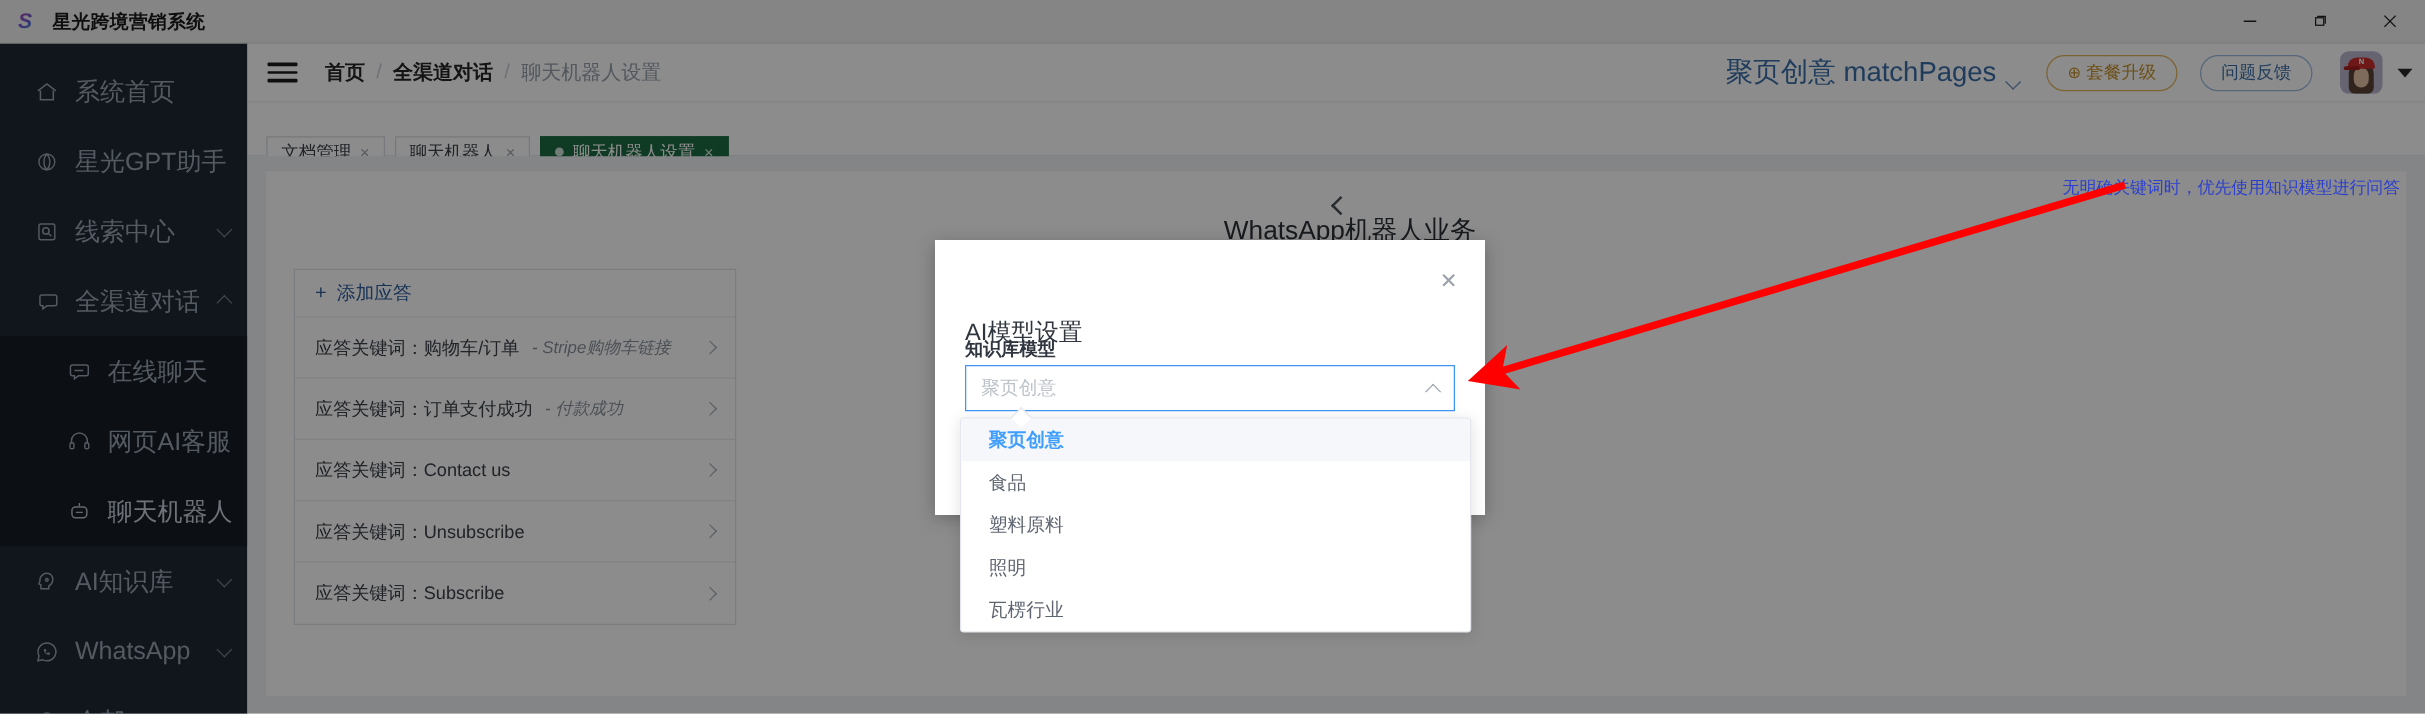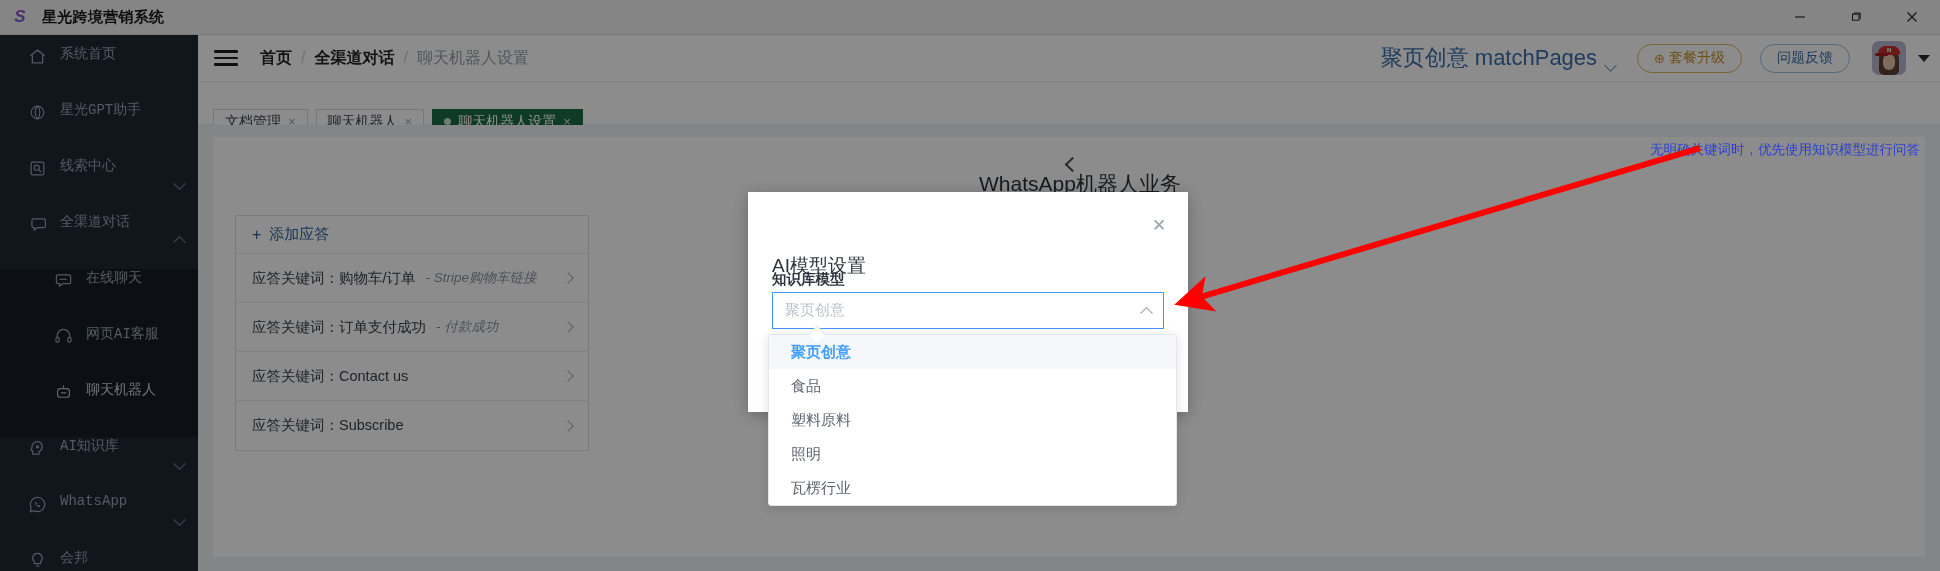--- a/index.html
+++ b/index.html
@@ -32,24 +32,23 @@
     color: #222; font-size: 15px;
   }
 
   
   .sidebar {
     position: absolute; left: 0; top: 35px; width: 198px; height: 536px;
     background: #1f2733;
     padding-top: 10px;
   }
   .side-item {
-    height: 56px; display: flex; align-items: flex-start;
-    padding-left: 26px; color: #9aa4b2; font-size: 14px;
+    height: 56px; display: flex; align-items: center;
+    padding-left: 26px; color: #9aa4b2; font-size: 20px;
     position: relative;
-    font-family: Liberation Mono, monospace;
   }
   .side-item .ico {
     width: 22px; height: 22px; margin-right: 12px;
     display: inline-flex; align-items: center; justify-content: center;
     flex: 0 0 22px;
   }
   .side-item .ico svg { width: 19px; height: 19px; display:block; }
   .side-item .label { white-space: nowrap; }
   .side-item .chev {
     position: absolute; right: 14px; top: 50%; transform: translateY(-50%);
@@ -405,20 +404,25 @@
             <span class="kw">应答关键词：订单支付成功</span>
             <span class="sub">- 付款成功</span>
             <span class="rchev"></span>
           </div>
           <div class="lrow">
             <span class="kw">应答关键词：Contact us</span>
             <span class="sub"></span>
             <span class="rchev"></span>
           </div>
           <div class="lrow">
+            <span class="kw">应答关键词：Unsubscribe</span>
+            <span class="sub"></span>
+            <span class="rchev"></span>
+          </div>
+          <div class="lrow">
             <span class="kw">应答关键词：Subscribe</span>
             <span class="sub"></span>
             <span class="rchev"></span>
           </div>
         </div>
       </div>
     </div>
   </div>
 
   <div class="overlay"></div>

